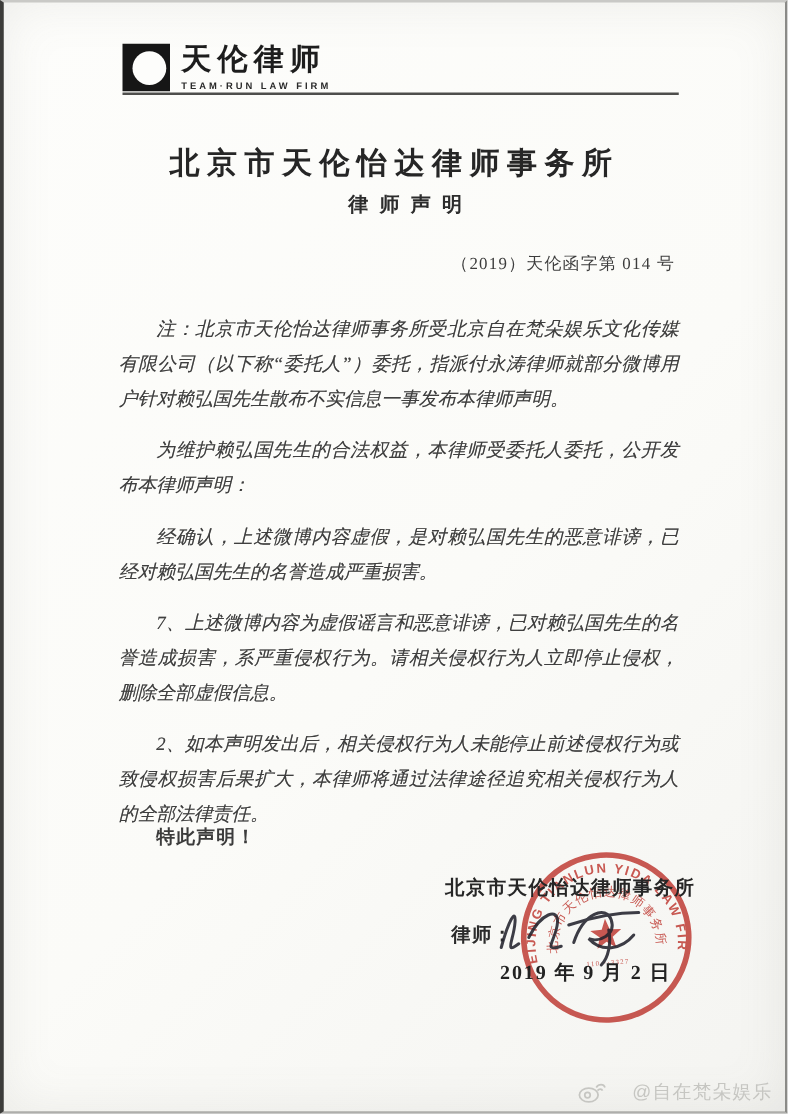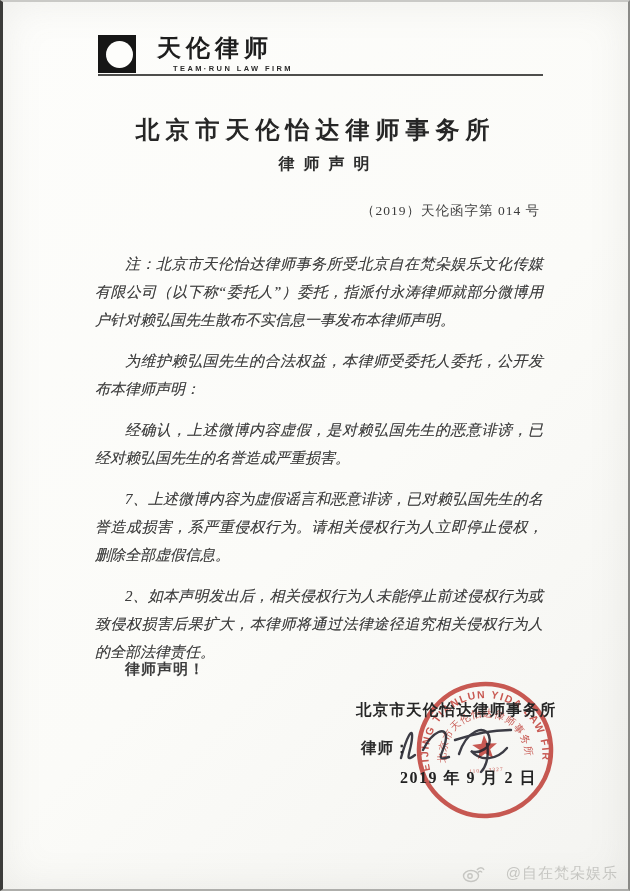--- a/index.html
+++ b/index.html
@@ -14,36 +14,36 @@
     width:630px;height:891px;
     box-sizing:border-box;
     background:linear-gradient(135deg,#fdfdfb 0%,#fbfbf8 55%,#f4f4f1 100%);
     border-top:2px solid #c9c9c6;
     border-left:3px solid #3c3c3a;
     border-right:2px solid #8a8a87;
     border-bottom:2px solid #aeaeab;
     box-shadow:inset 0 0 40px rgba(120,120,115,.12);
   }
   
-  .logo{position:absolute;left:95px;top:33px;display:flex;align-items:flex-start;gap:12px;}
+  .logo{position:absolute;left:95px;top:33px;display:flex;align-items:flex-start;}
   .logo-mark{
     position:relative;width:38px;height:38px;background:#161616;flex:0 0 auto;
   }
   .logo-mark .circle{
     position:absolute;top:6px;right:3px;width:27px;height:27px;border-radius:50%;
     background:#fdfdfb;
   }
   .logo-text{margin-left:9px;}
   .logo-cn{
     font-family:"Liberation Sans","DejaVu Sans",sans-serif;
     font-weight:bold;font-size:24px;line-height:26px;letter-spacing:5px;color:#1d1d1d;
   }
   .logo-en{
     font-family:"Liberation Sans","DejaVu Sans",sans-serif;
-    font-weight:bold;font-size:7.5px;letter-spacing:2.4px;color:#2a2a2a;margin-top:3px;margin-left:16px;
+    font-weight:bold;font-size:7.5px;letter-spacing:2.4px;color:#2a2a2a;margin-top:3px;
   }
   .header-rule{
     position:absolute;left:95px;top:72px;width:445px;height:2px;background:#4e4e4c;
   }
   
   .doc-title{
     position:absolute;left:0;top:112px;width:100%;text-align:center;
     font-size:24px;font-weight:bold;letter-spacing:6px;color:#262626;
   }
   .doc-subtitle{
@@ -114,21 +114,21 @@
   <div class="doc-number">（2019）天伦函字第 014 号</div>
 
   <div class="doc-body" id="paragraphs">
       <p class="para">注：北京市天伦怡达律师事务所受北京自在梵朵娱乐文化传媒有限公司（以下称“委托人”）委托，指派付永涛律师就部分微博用户针对赖弘国先生散布不实信息一事发布本律师声明。</p>
       <p class="para">为维护赖弘国先生的合法权益，本律师受委托人委托，公开发布本律师声明：</p>
       <p class="para">经确认，上述微博内容虚假，是对赖弘国先生的恶意诽谤，已经对赖弘国先生的名誉造成严重损害。</p>
       <p class="para">7、上述微博内容为虚假谣言和恶意诽谤，已对赖弘国先生的名誉造成损害，系严重侵权行为。请相关侵权行为人立即停止侵权，删除全部虚假信息。</p>
       <p class="para">2、如本声明发出后，相关侵权行为人未能停止前述侵权行为或致侵权损害后果扩大，本律师将通过法律途径追究相关侵权行为人的全部法律责任。</p>
     </div>
 
-  <div class="closing">律师声明！</div>
+  <div class="closing">特此声明！</div>
 
   <svg class="seal" width="150" height="150" viewBox="0 0 150 150">
     <g transform="rotate(-4 75 75)" fill="none" stroke="#c8443d">
       <circle cx="75" cy="75" r="66" stroke-width="4.5"></circle>
       <path id="sealArcEn" d="M 20,95 A 57,57 0 1 1 130,95" stroke="none"></path>
       <path id="sealArcCn" d="M 40,101 A 40,40 0 1 1 110,101" stroke="none"></path>
       <text font-size="10.5" font-family="Liberation Sans, DejaVu Sans, sans-serif" font-weight="bold" fill="#c8443d" stroke="none" letter-spacing="1.6">
         <textPath href="#sealArcEn" startOffset="50%" text-anchor="middle">BEIJING TIANLUN YIDA LAW FIRM</textPath>
       </text>
       <text font-size="10" fill="#c8443d" stroke="none" letter-spacing="1">

